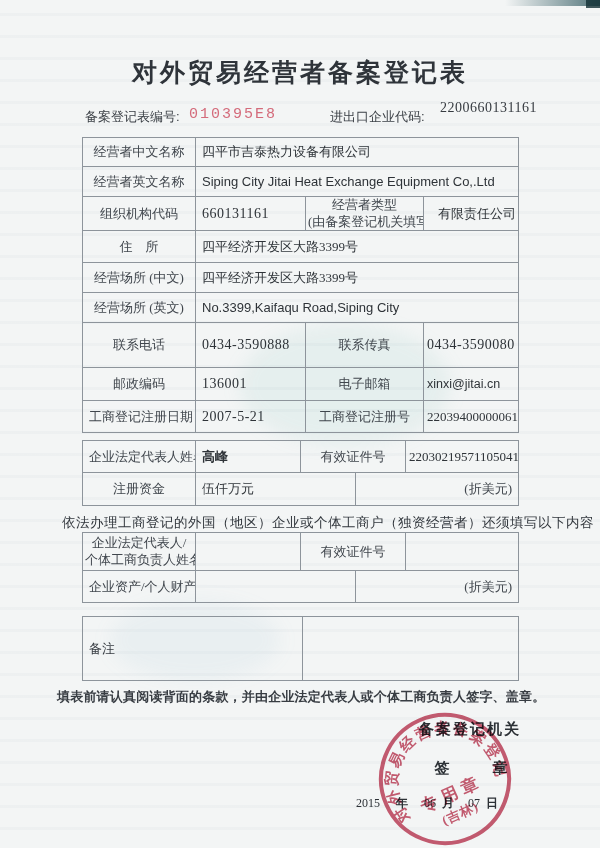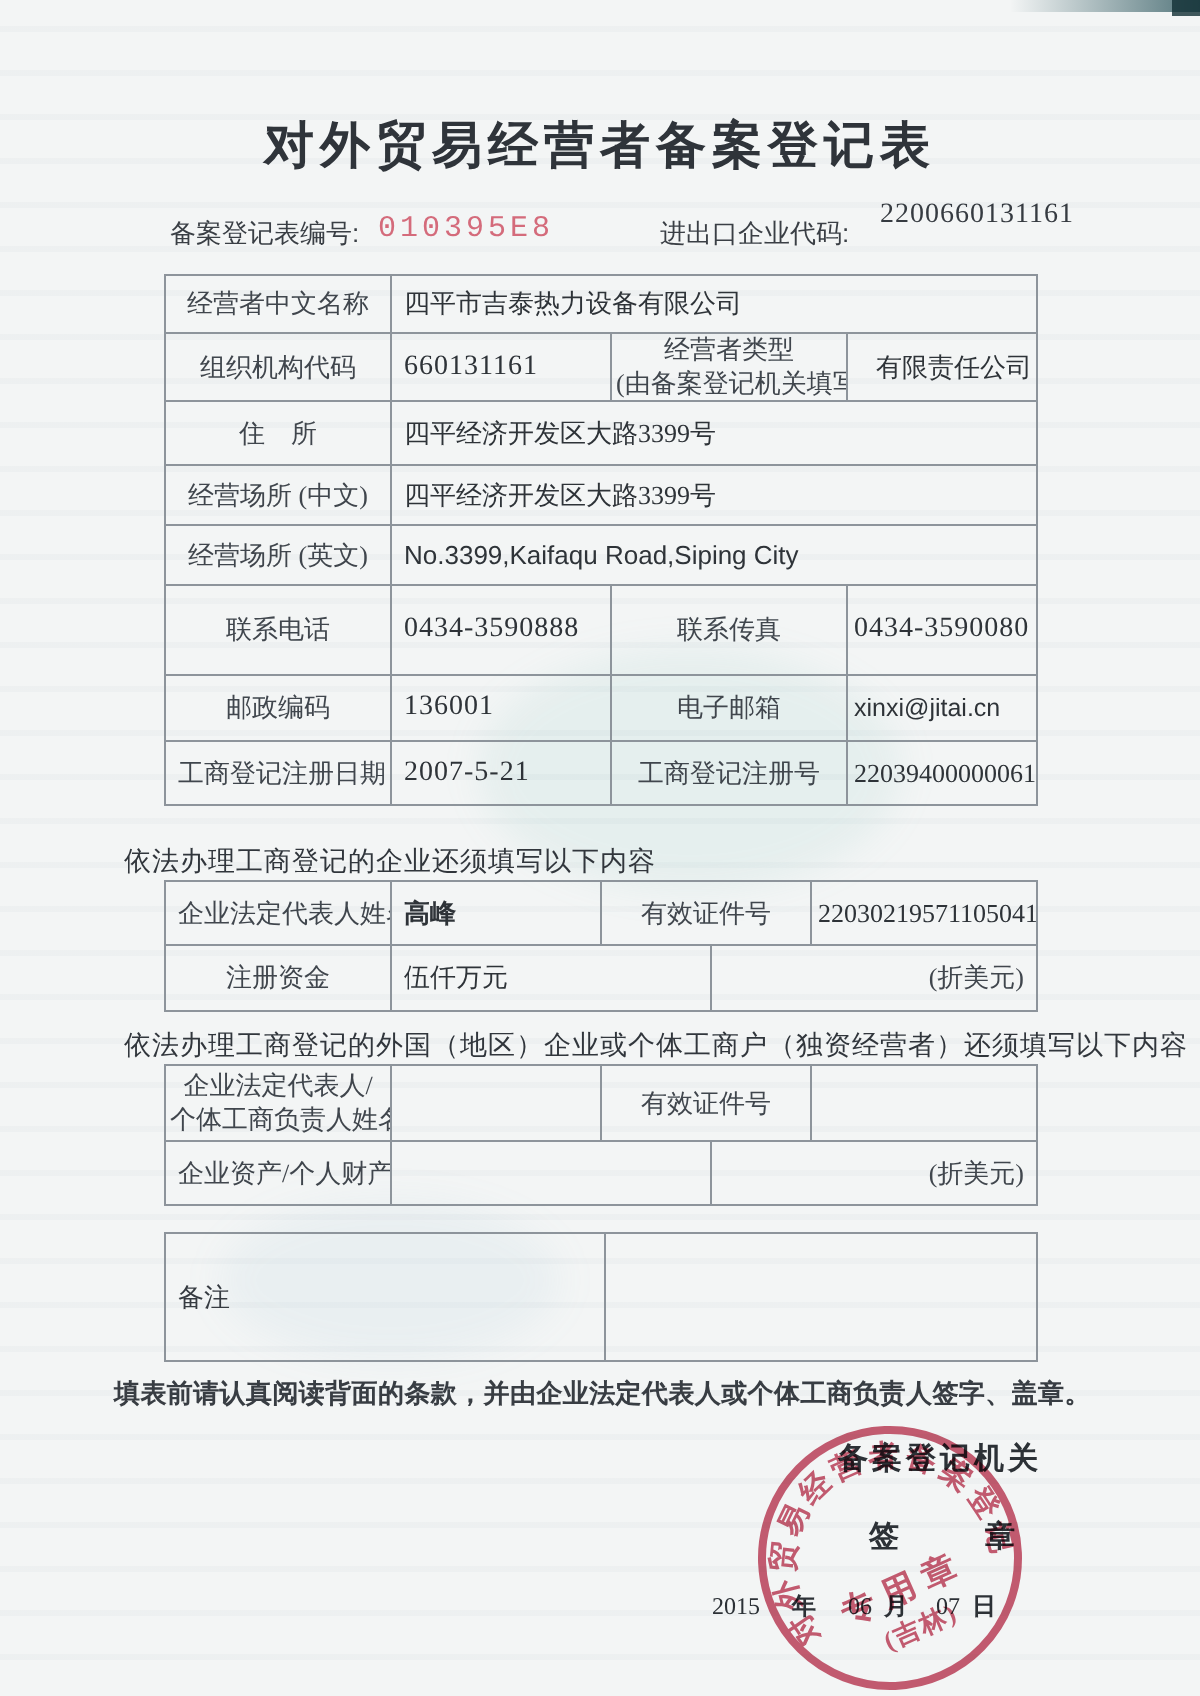--- a/index.html
+++ b/index.html
@@ -87,20 +87,24 @@
         <col style="width:113px">
         <col style="width:110px">
         <col style="width:118px">
         <col style="width:95px">
       </colgroup>
     <tbody>
         <tr style="height:29px">
       <td class="lbl">经营者中文名称</td>
       <td class="val cn15" colspan="3">四平市吉泰热力设备有限公司</td>
     </tr>
+    <tr style="height:30px">
+      <td class="lbl">经营者英文名称</td>
+      <td class="val sans" colspan="3">Siping City Jitai Heat Exchange Equipment Co,.Ltd</td>
+    </tr>
     <tr style="height:34px">
       <td class="lbl">组织机构代码</td>
       <td class="val num" style="font-size:14px;">660131161</td>
       <td class="lbl small-label" style="padding:0 2px;">
         <div>经营者类型</div>
         <div>(由备案登记机关填写)</div>
       </td>
       <td class="val cn15" style="text-align:right;padding:4px 2px;">有限责任公司</td>
     </tr>
     <tr style="height:32px">
@@ -129,21 +133,20 @@
     </tr>
     <tr style="height:32px">
       <td class="lbl">工商登记注册日期</td>
       <td class="val num" style="font-size:14px;">2007-5-21</td>
       <td class="lbl">工商登记注册号</td>
       <td class="val num regnum" style="padding:0 3px;">220394000000618</td>
     </tr>
   </tbody>
     </table>
 
-  <div class="abs sec-title" style="left:62px;top:422px;">依法办理工商登记的企业还须填写以下内容</div>
 
   <table class="t" style="top:440px;width:436px;">
     <colgroup>
         <col style="width:113px">
         <col style="width:105px">
         <col style="width:55px">
         <col style="width:50px">
         <col style="width:113px">
       </colgroup>
     <tbody>

